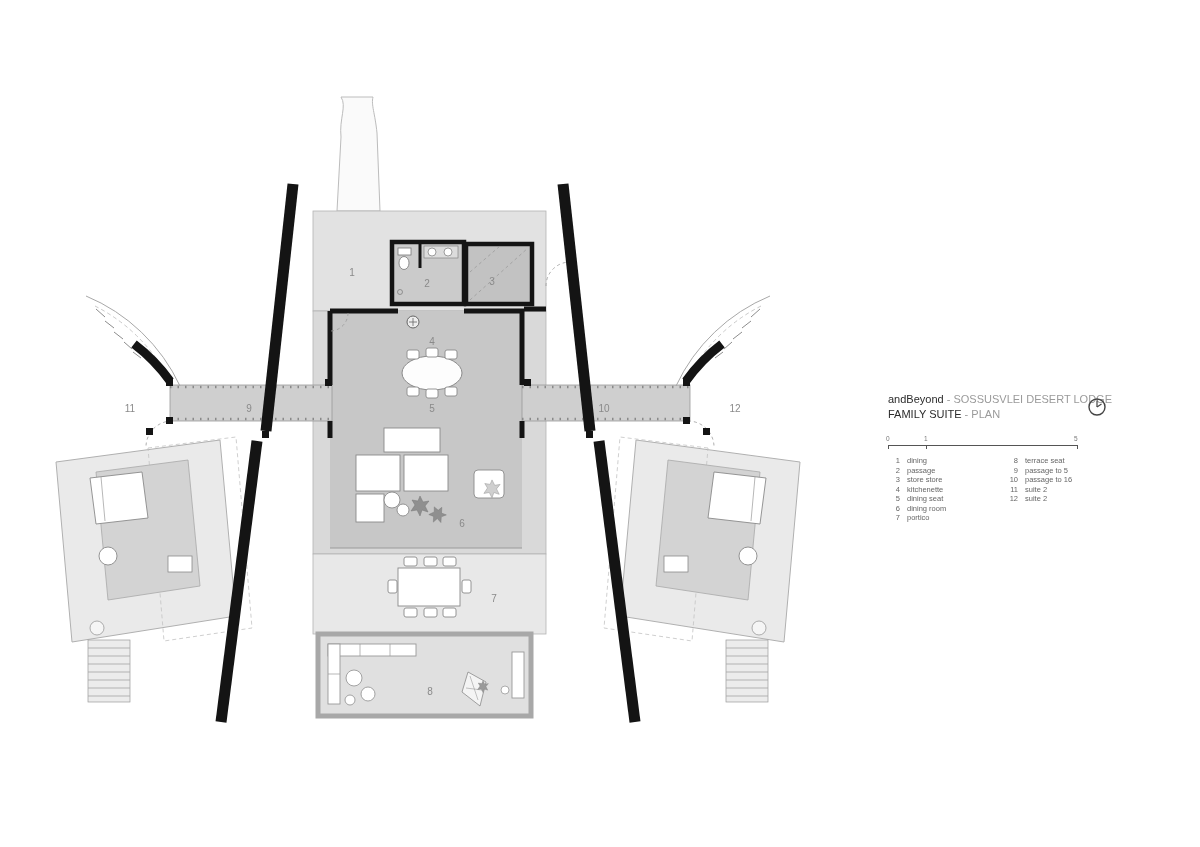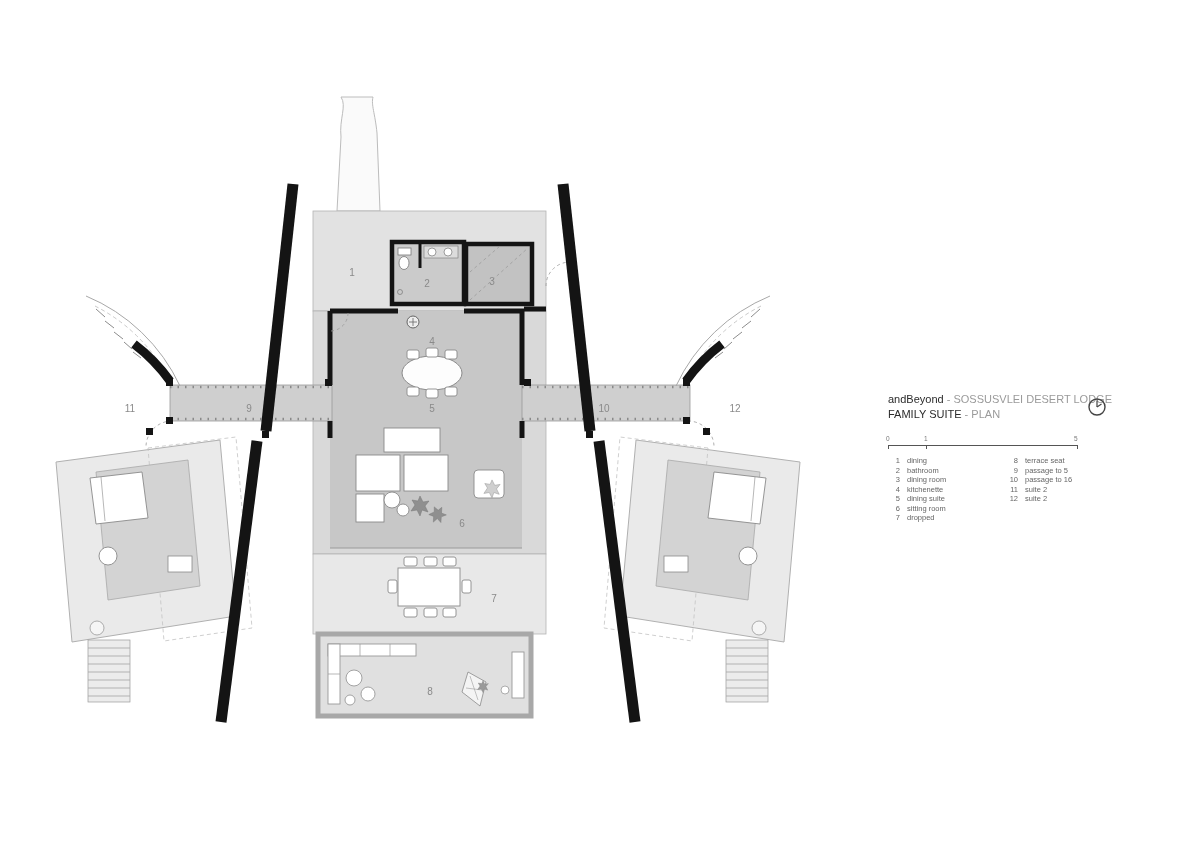--- a/index.html
+++ b/index.html
@@ -280,41 +280,41 @@
   </div>
 
   <div class="legend">
     <div class="leg-col c1">
       <div class="leg-row">
           <span class="num">1</span>
           <span class="lbl">dining</span>
         </div>
       <div class="leg-row">
           <span class="num">2</span>
-          <span class="lbl">bathroom</span>
+          <span class="lbl">passage</span>
         </div>
       <div class="leg-row">
           <span class="num">3</span>
-          <span class="lbl">dining room</span>
+          <span class="lbl">store store</span>
         </div>
       <div class="leg-row">
           <span class="num">4</span>
           <span class="lbl">kitchenette</span>
         </div>
       <div class="leg-row">
           <span class="num">5</span>
-          <span class="lbl">dining suite</span>
+          <span class="lbl">dining seat</span>
         </div>
       <div class="leg-row">
           <span class="num">6</span>
-          <span class="lbl">sitting room</span>
+          <span class="lbl">dining room</span>
         </div>
       <div class="leg-row">
           <span class="num">7</span>
-          <span class="lbl">dropped</span>
+          <span class="lbl">portico</span>
         </div>
     </div>
     <div class="leg-col c2">
       <div class="leg-row">
           <span class="num">8</span>
           <span class="lbl">terrace seat</span>
         </div>
       <div class="leg-row">
           <span class="num">9</span>
           <span class="lbl">passage to 5</span>

